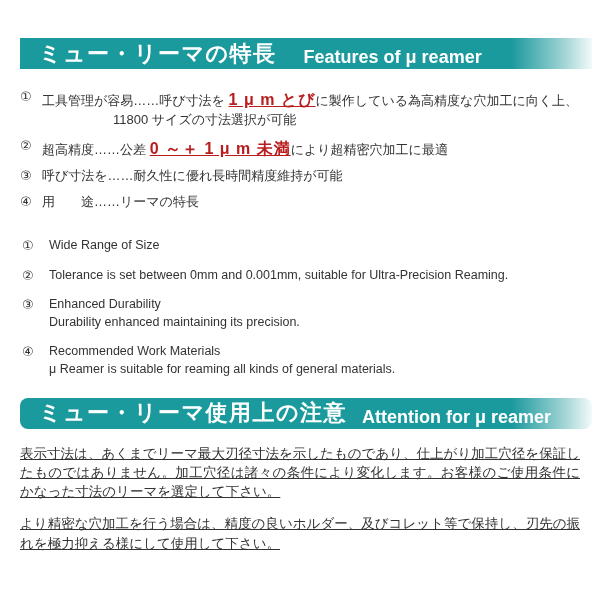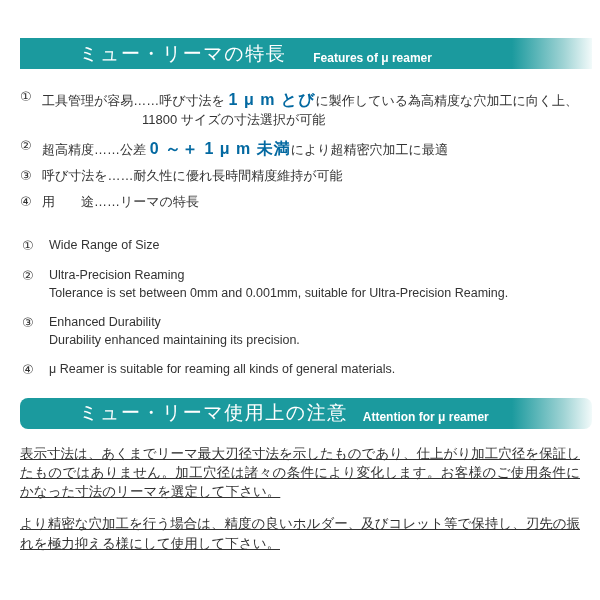--- a/index.html
+++ b/index.html
@@ -10,34 +10,34 @@
   }
   .page{position:relative;width:600px;height:600px;}
 
   
   .bar{
     margin-left:20px;width:572px;height:31px;
     background:linear-gradient(90deg,#1b9a9e 0%,#1b9a9e 86%,#9fd3d4 95%,#f2fafa 100%);
     display:flex;align-items:center;color:#ffffff;
     box-sizing:border-box;padding-left:19px;
   }
-  .bar-title{font-size:19px;font-weight:normal;letter-spacing:1.5px;white-space:nowrap;margin-left:40px;}
-  .bar-sub{font-size:12px;font-weight:bold;margin-top:8px;white-space:nowrap;}
+  .bar-title{font-size:22px;font-weight:bold;letter-spacing:1.5px;white-space:nowrap;}
+  .bar-sub{font-size:18px;font-weight:bold;margin-top:8px;white-space:nowrap;}
   .bar1 .bar-sub{margin-left:27px;}
   .bar2 .bar-sub{margin-left:15px;}
   .bar1{margin-top:38px;}
   .bar2{margin-top:20px;border-radius:8px;}
 
   
   .ja-items{margin:19px 20px 0 20px;font-size:13px;line-height:1.45;}
   .ja-item{display:flex;margin-bottom:7px;}
   .ja-item .num{flex:0 0 22px;}
   .ja-item .body{flex:1;}
-  .ja-line2{margin-left:100px;}
-  .em-red{color:#0369a1;font-weight:bold;font-size:16px;letter-spacing:1px;}
+  .ja-line2{margin-left:71px;}
+  .em-red{color:#b91c1c;font-weight:bold;font-size:16px;letter-spacing:1px;text-decoration:underline;}
 
   
   .en-items{margin:25px 20px 0 22px;font-size:12.5px;line-height:17px;}
   .en-item{display:flex;margin-bottom:12px;}
   .en-item .num{flex:0 0 27px;font-size:13px;}
   .en-item .content{flex:1;}
   .en-heading{margin-bottom:1px;}
   .en-body{text-align:justify;}
 
   
@@ -84,36 +84,36 @@
     <div class="en-item">
       <span class="num">①</span>
       <span class="content">
         <div class="en-heading">Wide Range of Size</div>
       </span>
     </div>
 
     <div class="en-item">
       <span class="num">②</span>
       <span class="content">
-        <div class="en-heading">Ultra-Precision Reaming</div>
         <div class="en-body">Tolerance is set between 0mm and 0.001mm, suitable for Ultra-Precision Reaming.</div>
       </span>
     </div>
 
     <div class="en-item">
       <span class="num">③</span>
       <span class="content">
         <div class="en-heading">Enhanced Durability</div>
         <div class="en-body">Durability enhanced maintaining its precision.</div>
       </span>
     </div>
 
     <div class="en-item">
       <span class="num">④</span>
       <span class="content">
+        <div class="en-heading">Recommended Work Materials</div>
         <div class="en-body">μ Reamer is suitable for reaming all kinds of general materials.</div>
       </span>
     </div>
   </div>
 
   <div class="bar bar2">
     <span class="bar-title">ミュー・リーマ使用上の注意</span>
     <span class="bar-sub">Attention for μ reamer</span>
   </div>
 

